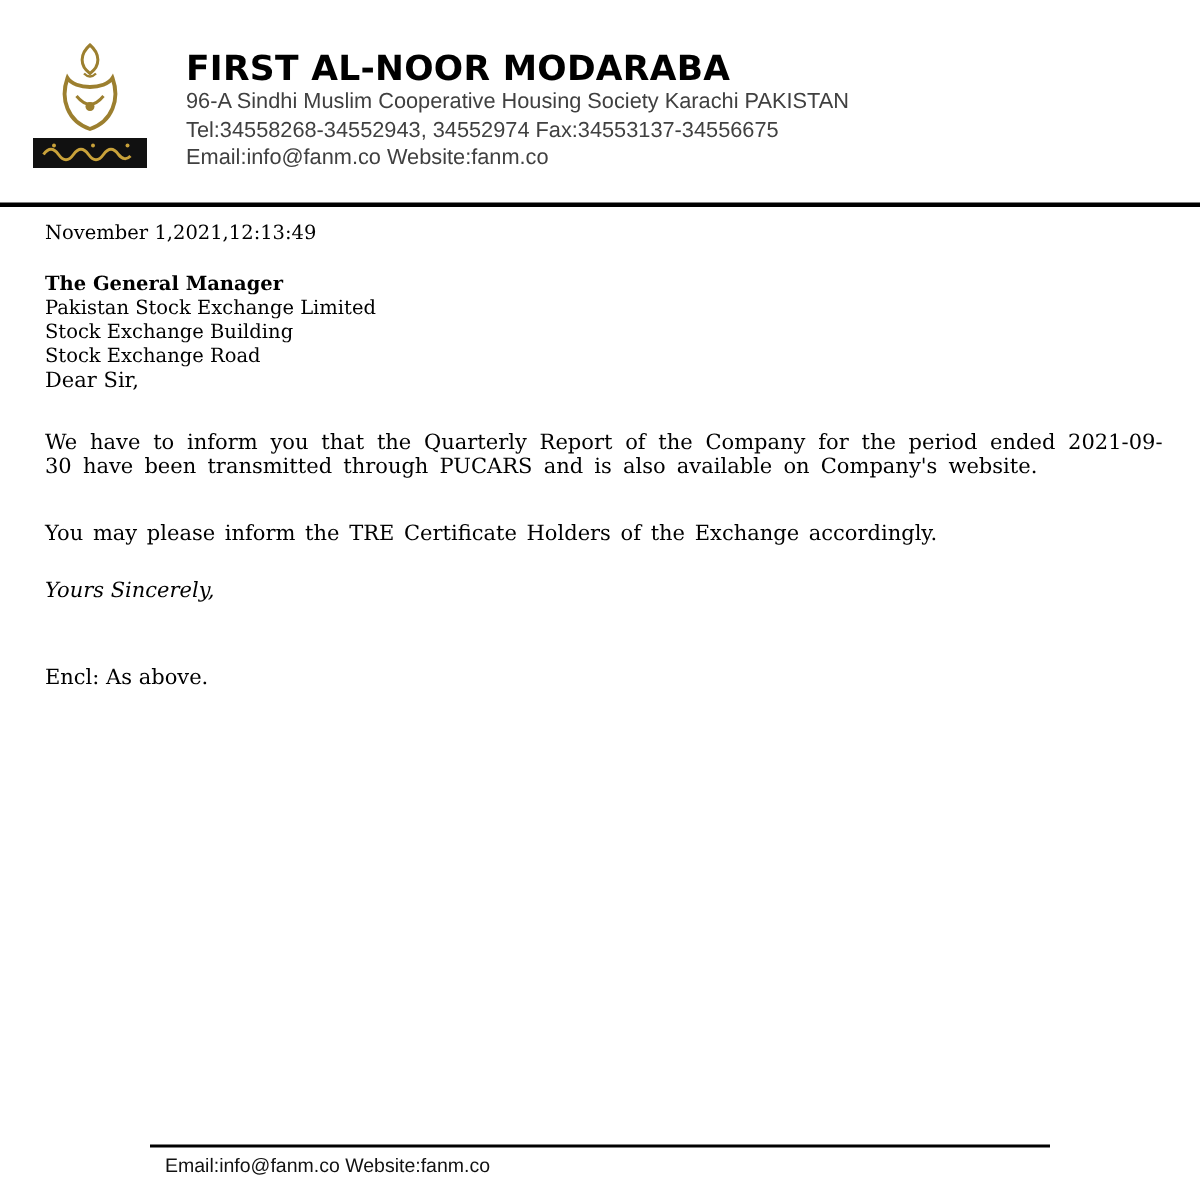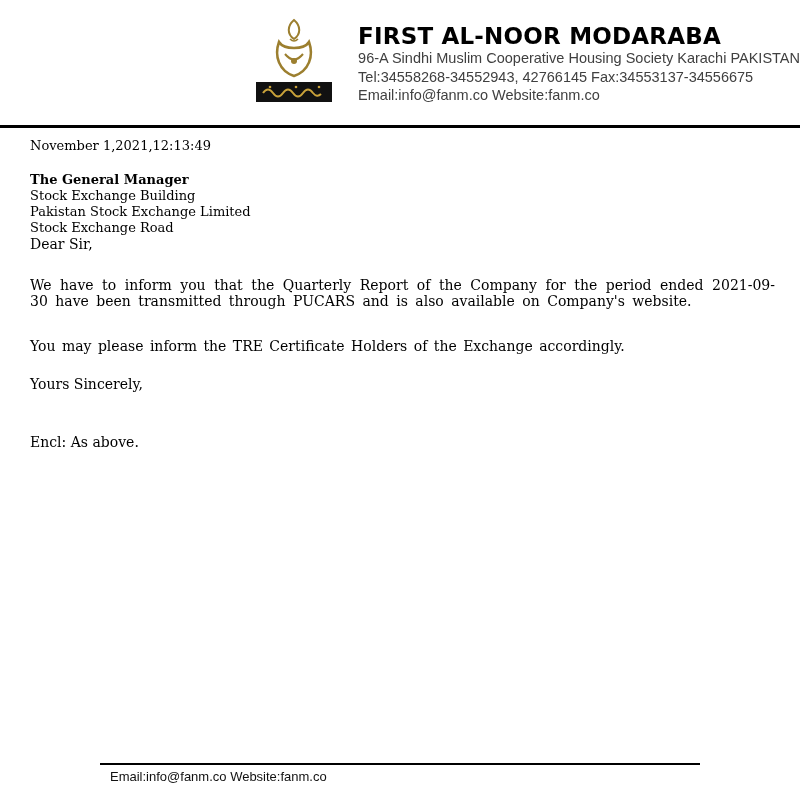--- a/index.html
+++ b/index.html
@@ -6,21 +6,21 @@
   html, body { background:#ffffff; }
   body {
     width:800px; height:800px;
     font-family:"DejaVu Serif", serif;
     color:#000;
     overflow:hidden;
   }
   .page { position:relative; width:800px; height:800px; background:#fff; overflow:hidden; }
 
   
-  .letterhead { display:flex; padding:14px 0 0 22px;justify-content:flex-end; }
+  .letterhead { display:flex; padding:24px 0 0 22px; }
   .logo { width:76px; height:88px; flex:0 0 auto; }
   .head-text { margin-left:26px; margin-top:10px; font-family:"Liberation Sans", sans-serif; }
   .company-name {
     font-family:"DejaVu Sans", sans-serif;
     font-weight:bold; font-size:23px; line-height:1.1;
     color:#000; letter-spacing:0.2px;
   }
   .head-line { font-size:14.5px; line-height:17.5px; color:#404040; margin-top:1px; }
   .head-line:first-of-type { margin-top:4px; }
   .rule { height:3px; background:#000; margin-top:20px; }
@@ -28,21 +28,21 @@
   
   .letter { padding:10px 25px 0 30px; font-size:13px; }
   .meta-line { line-height:16px; }
   .recipient { margin-top:18px; }
   .recipient div { line-height:16px; }
   .bold { font-weight:bold; }
   .subject { margin-top:45px; font-size:14px; word-spacing:2px; }
   .salutation { font-size:14px; }
   .para { margin-top:25px; font-size:14px; line-height:16.5px; text-align:justify; word-spacing:3px; }
   .para-follow { font-size:14px; line-height:16.5px; word-spacing:2px;margin-top:28px; }
-  .closing { margin-top:22px; font-size:14px; }
+  .closing { margin-top:22px; font-size:14px;font-style:italic; }
   .encl { margin-top:42px; font-size:14px; }
 
   
   .footer {
     position:absolute; left:100px; width:600px; top:763px;
     border-top:2px solid #000;
     font-family:"Liberation Sans", sans-serif;
     font-size:13px; padding:4px 0 0 10px; color:#111;
   }
 </style>
@@ -64,36 +64,36 @@
         <rect x="0" y="68" width="76" height="20" fill="#111111"></rect>
         <path d="M7 79 q5 -7 10 0 q5 7 10 0 q5 -7 10 0 q5 7 10 0 q5 -7 10 0 q4 5 8 1" fill="none" stroke="#c9a23a" stroke-width="2"></path>
         <circle cx="14" cy="73" r="1.3" fill="#c9a23a"></circle>
         <circle cx="40" cy="73" r="1.3" fill="#c9a23a"></circle>
         <circle cx="63" cy="73" r="1.3" fill="#c9a23a"></circle>
       </svg>
     </div>
     <div class="head-text">
       <div class="company-name">FIRST AL-NOOR MODARABA</div>
       <div class="head-line">96-A Sindhi Muslim Cooperative Housing Society Karachi PAKISTAN</div>
-      <div class="head-line">Tel:34558268-34552943, 42766145 Fax:34553137-34556675</div>
+      <div class="head-line">Tel:34558268-34552943, 34552974 Fax:34553137-34556675</div>
       <div class="head-line">Email:info@fanm.co Website:fanm.co</div>
     </div>
   </header>
 
   <div class="rule"></div>
 
   <main class="letter">
     <div class="meta">
       <div class="meta-line">November 1,2021,12:13:49</div>
     </div>
 
     <div class="recipient">
       <div class="bold">The General Manager</div>
+      <div>Pakistan Stock Exchange Limited</div>
       <div>Stock Exchange Building</div>
-      <div>Pakistan Stock Exchange Limited</div>
       <div>Stock Exchange Road</div>
     </div>
 
 
     <p class="salutation">Dear Sir,</p>
 
     <p class="para">We have to inform you that the Quarterly Report of the Company for the period ended 2021-09-30 have been transmitted through PUCARS and is also available on Company's website.</p>
     <p class="para-follow">You may please inform the TRE Certificate Holders of the Exchange accordingly.</p>
 
     <p class="closing">Yours Sincerely,</p>

